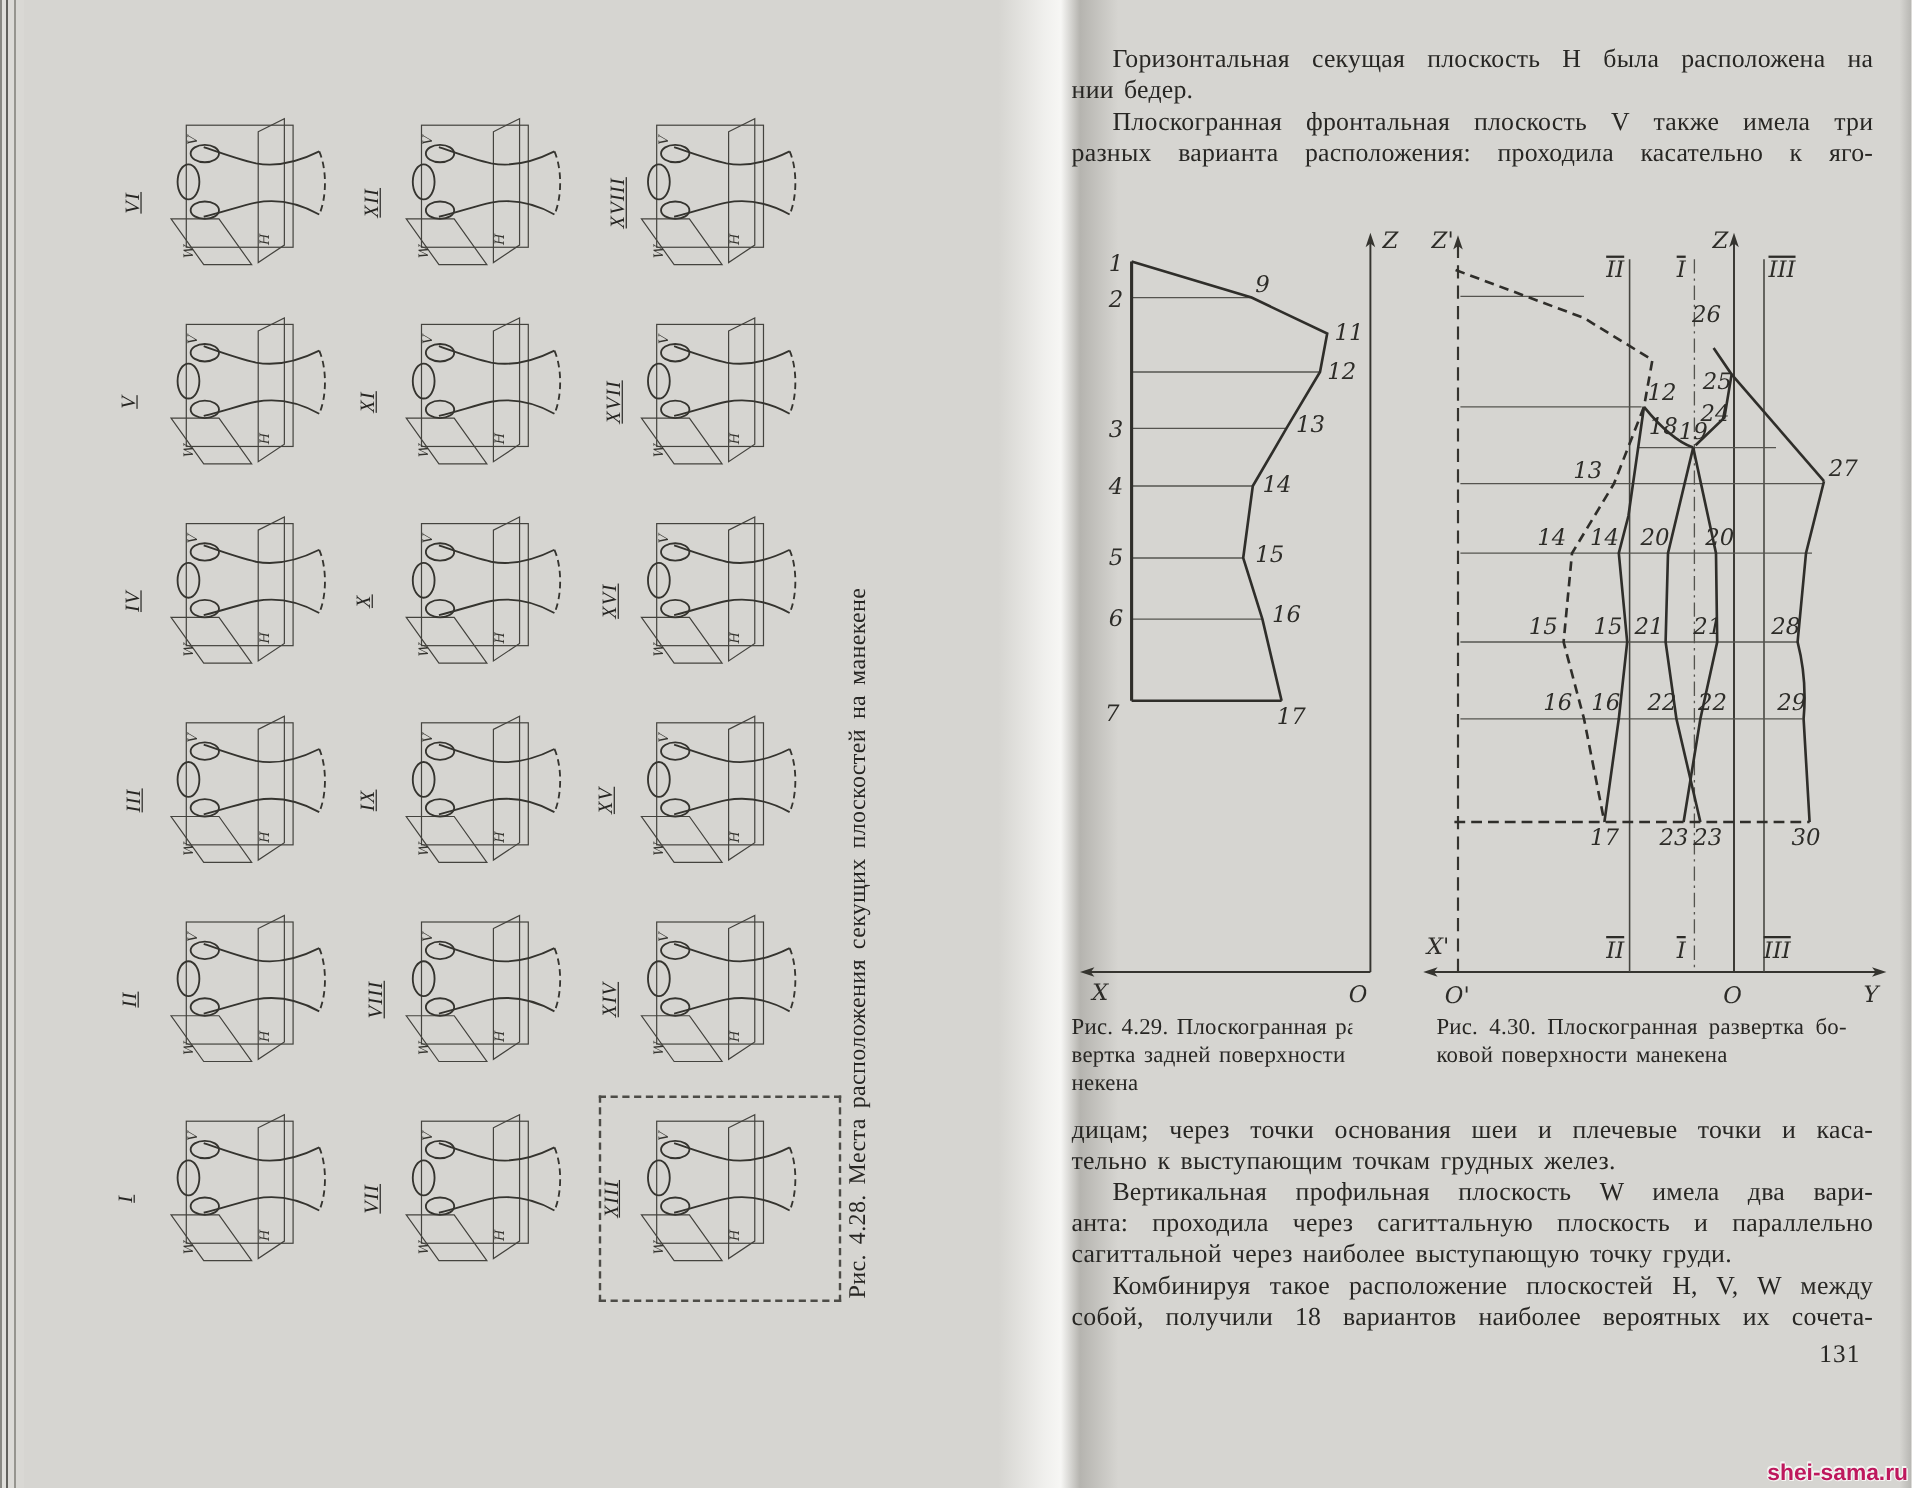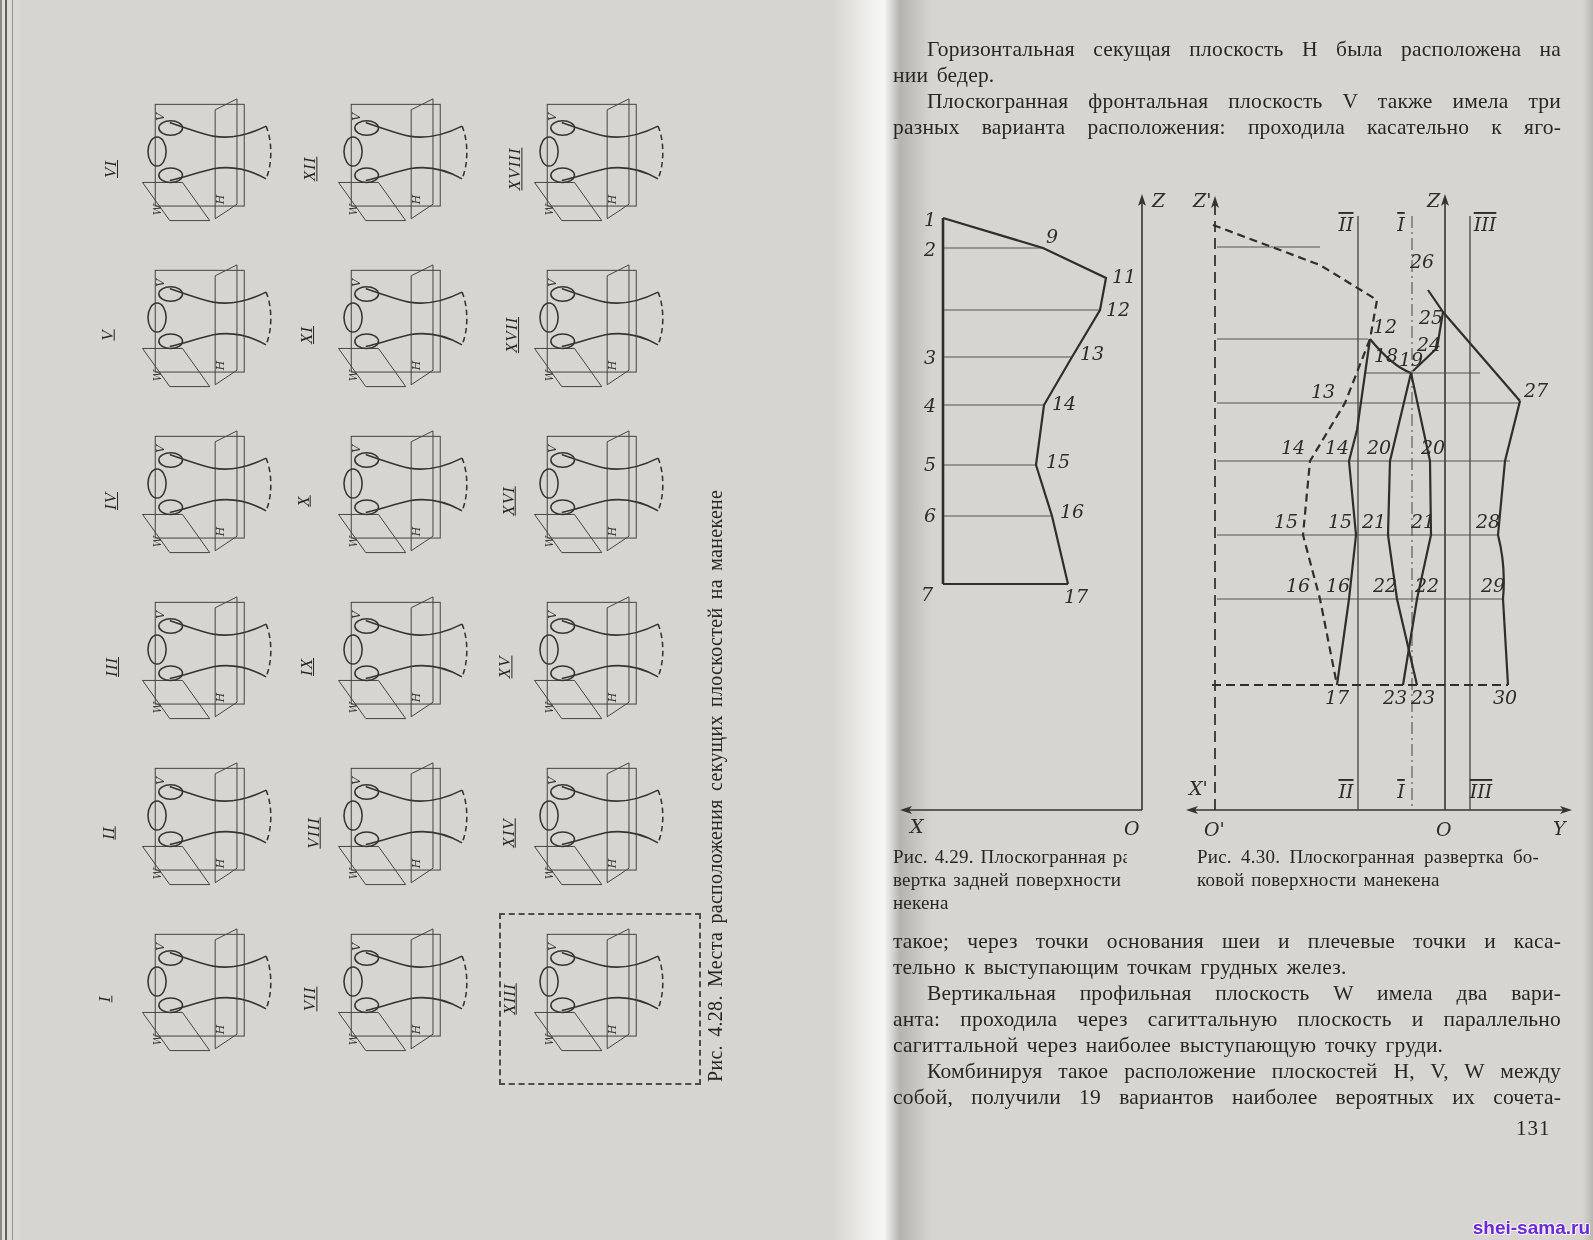--- a/index.html
+++ b/index.html
@@ -16,21 +16,21 @@
   
   .textblock{position:absolute;font-size:21.5px;line-height:26px;letter-spacing:.2px;word-spacing:3px;}
   .tline{white-space:nowrap;text-align:justify;text-align-last:justify;overflow:hidden;}
   .tline.ind{text-indent:34px;}
   .tline.fin{text-align:center;text-align-last:left;}
   .caption{font-size:19px;line-height:23px;word-spacing:2px;}
   #caption-428{position:absolute;left:704px;top:1082px;width:600px;transform:rotate(-90deg);
     transform-origin:0 0;font-size:20px;white-space:nowrap;letter-spacing:.3px;word-spacing:3px;}
   #page-number{position:absolute;left:1516px;top:1116px;font-size:21px;letter-spacing:1px;}
   #watermark{position:absolute;right:3px;bottom:1px;font-family:"Liberation Sans",sans-serif;
-    font-weight:bold;font-size:19px;color:#6d28d9;
+    font-weight:bold;font-size:19px;color:#be185d;
     text-shadow:-1px 0 0 #f4f4f2,1px 0 0 #f4f4f2,0 -1px 0 #f4f4f2,0 1px 0 #f4f4f2,1px 1px 0 #f4f4f2,-1px -1px 0 #f4f4f2;}
 
   
   #fig428-grid{position:absolute;left:110px;top:86px;width:590px;
     display:grid;grid-template-columns:repeat(3,196px);grid-auto-rows:166px;}
   .cell{position:relative;}
   .cell.dashed{outline:2px dashed #4d4c47;outline-offset:1px;}
   .cell svg{position:absolute;left:18px;top:6px;}
   .numeral{position:absolute;left:-8px;top:50%;transform:translate(0,-50%) rotate(-90deg);
     font-style:italic;font-size:17px;text-decoration:underline;letter-spacing:1px;}
@@ -519,24 +519,24 @@
       <div class="tline">Рис. 4.29. Плоскогранная раз-</div>
       <div class="tline">вертка задней поверхности ма-</div>
       <div class="tline fin">некена</div>
     </div>
   <div class="textblock caption" style="left:1197px;top:845px;width:342px;">
       <div class="tline">Рис. 4.30. Плоскогранная развертка бо-</div>
       <div class="tline fin">ковой поверхности манекена</div>
     </div>
 
   <div class="textblock" style="left:893px;top:928px;width:668px;">
-      <div class="tline">такое; через точки основания шеи и плечевые точки и каса-</div>
+      <div class="tline">дицам; через точки основания шеи и плечевые точки и каса-</div>
       <div class="tline fin">тельно к выступающим точкам грудных желез.</div>
       <div class="tline ind">Вертикальная профильная плоскость W имела два вари-</div>
       <div class="tline">анта: проходила через сагиттальную плоскость и параллельно</div>
       <div class="tline fin">сагиттальной через наиболее выступающую точку груди.</div>
       <div class="tline ind">Комбинируя такое расположение плоскостей H, V, W между</div>
-      <div class="tline">собой, получили 19 вариантов наиболее вероятных их сочета-</div>
+      <div class="tline">собой, получили 18 вариантов наиболее вероятных их сочета-</div>
     </div>
 
   <div id="page-number">131</div>
   <div id="watermark">shei-sama.ru</div>
 </div>
 
 </body></html>

